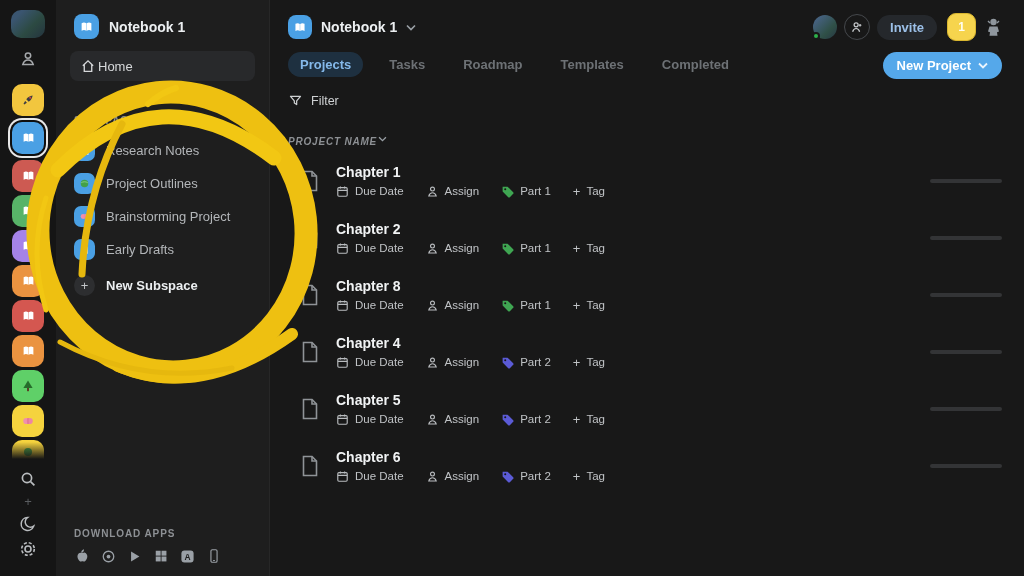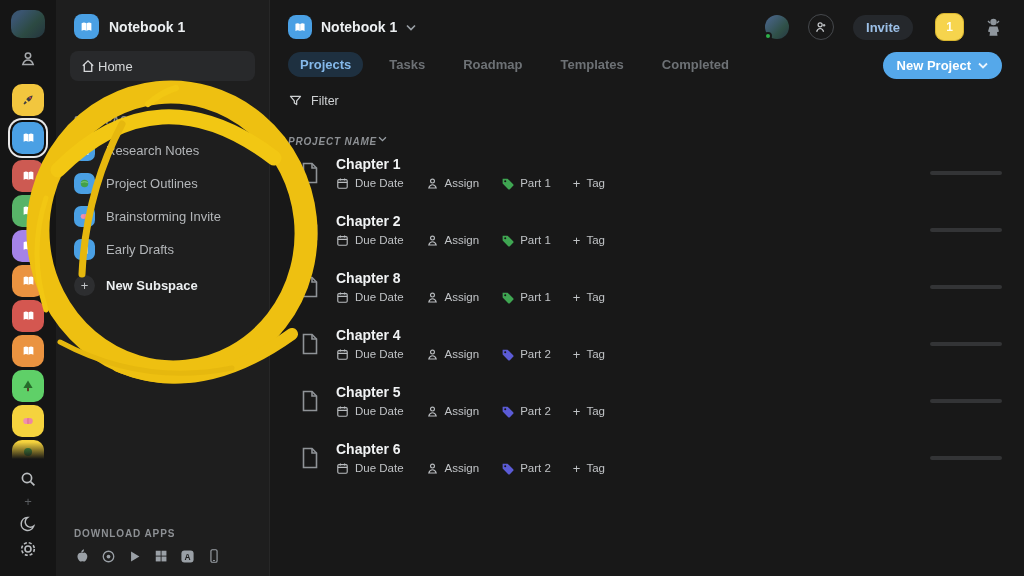--- a/index.html
+++ b/index.html
@@ -33,39 +33,39 @@
   .dl-wrap { margin-top:auto; padding-left:4px; }
   .dl-icons { display:flex; align-items:center; gap:12px; margin-top:9px; color:#9aa0a6; }
   .dl-icons > span { cursor:pointer; display:flex; }
 
   
   .main { flex:1; background:#181818; padding:13px 22px 0 18px; display:flex; flex-direction:column; }
   .m-head { display:flex; align-items:center; }
   .m-title { display:flex; align-items:center; gap:9px; cursor:pointer; }
   .m-title .t { font-size:14px; font-weight:700; color:#eceff1; }
   .chev { color:#9aa0a6; display:flex; }
-  .user-cluster { margin-left:auto; display:flex; align-items:center; gap:19px; }
+  .user-cluster { margin-left:auto; display:flex; align-items:center; gap:7px; }
   .avatar-sm { width:24px; height:24px; border-radius:50%; background:linear-gradient(135deg,#44607c 20%,#2f5047 65%,#273744); position:relative; cursor:pointer; }
   .avatar-sm .dot { position:absolute; left:-1px; bottom:-1px; width:8px; height:8px; border-radius:50%; background:#2db24a; border:2px solid #181818; }
   .addp { width:26px; height:26px; border-radius:50%; border:1.5px solid #45484c; color:#c6c9cc; display:flex; align-items:center; justify-content:center; cursor:pointer; }
   .invite { background:#25282c; border-radius:14px; padding:5px 13px; font-size:13px; font-weight:600; color:#9cc0e8; cursor:pointer; }
   .badge { width:29px; height:28px; border-radius:9px; background:#f6d44d; border:1px solid #d9b62f; color:#fffef0; font-size:12px; font-weight:700; display:flex; align-items:center; justify-content:center; margin-left:3px; cursor:pointer; }
   .mascot { color:#8f969d; display:flex; cursor:pointer; margin-left:2px; }
 
   .tabs-row { display:flex; align-items:flex-start; margin-top:11px; }
   .tab { font-size:13px; color:#6d7175; padding:5px 12px; border-radius:14px; cursor:pointer; margin-right:14px; font-weight:600; }
   .tab.active { background:#1e3040; color:#85b9ea; }
   .new-project { margin-left:auto; background:#55a8ea; color:#ffffff; border-radius:16px; padding:6px 14px; font-size:13px; font-weight:700; display:flex; align-items:center; gap:7px; cursor:pointer; }
   .new-project .chev { color:#eaf4fd; }
 
   .filter-row { display:flex; align-items:center; gap:8px; margin-top:14px; color:#cfd1d3; font-size:12.5px; cursor:pointer; width:70px; }
 
   .col-head { display:flex; align-items:flex-start; gap:1px; margin:28px 0 0 0; font-size:10px; letter-spacing:.8px; color:#8d9094; font-weight:700; cursor:pointer;font-style:italic; }
 
-  .rows { margin-top:4px; }
+  .rows { margin-top:12px; }
   .prow { display:flex; align-items:center; height:44px; margin-bottom:13px; cursor:pointer; }
   .doc { color:#8f9397; margin:0 16px 0 12px; display:flex; }
   .prow-main { display:flex; flex-direction:column; gap:4px; }
   .prow-title { font-size:14px; font-weight:700; color:#f1f3f4; }
   .prow-meta { display:flex; align-items:center; gap:22px; font-size:11.5px; color:#c0c3c6; }
   .meta { display:flex; align-items:center; gap:6px; cursor:pointer; }
   .meta .mi { display:flex; color:#b9bcbf; }
   .tagchip .mi { color:inherit; }
   .plus-t { font-size:13px; }
   .pbar { margin-left:auto; width:72px; height:4px; border-radius:2px; background:#333436; }
@@ -209,21 +209,21 @@
       </span>
       <span>Project Outlines</span>
     </div>
     <div class="sub-item">
       <span class="sub-ic">
         <svg width="13" height="13" viewBox="0 0 16 16">
             <circle cx="6.3" cy="8" r="3" fill="#f090ac"></circle>
             <circle cx="9.7" cy="8" r="3" fill="#ee86a4"></circle>
           </svg>
       </span>
-      <span>Brainstorming Invite</span>
+      <span>Brainstorming Project</span>
     </div>
     <div class="sub-item">
       <span class="sub-ic">
         <svg width="13" height="13" viewBox="0 0 16 16">
             <path d="M4 2.8h6l2 2v8.4H4z" fill="#f3e5c0"></path>
             <path d="M5.5 7h5M5.5 9.3h5" stroke="#b59a5f" stroke-width=".9"></path>
           </svg>
       </span>
       <span>Early Drafts</span>
     </div>

